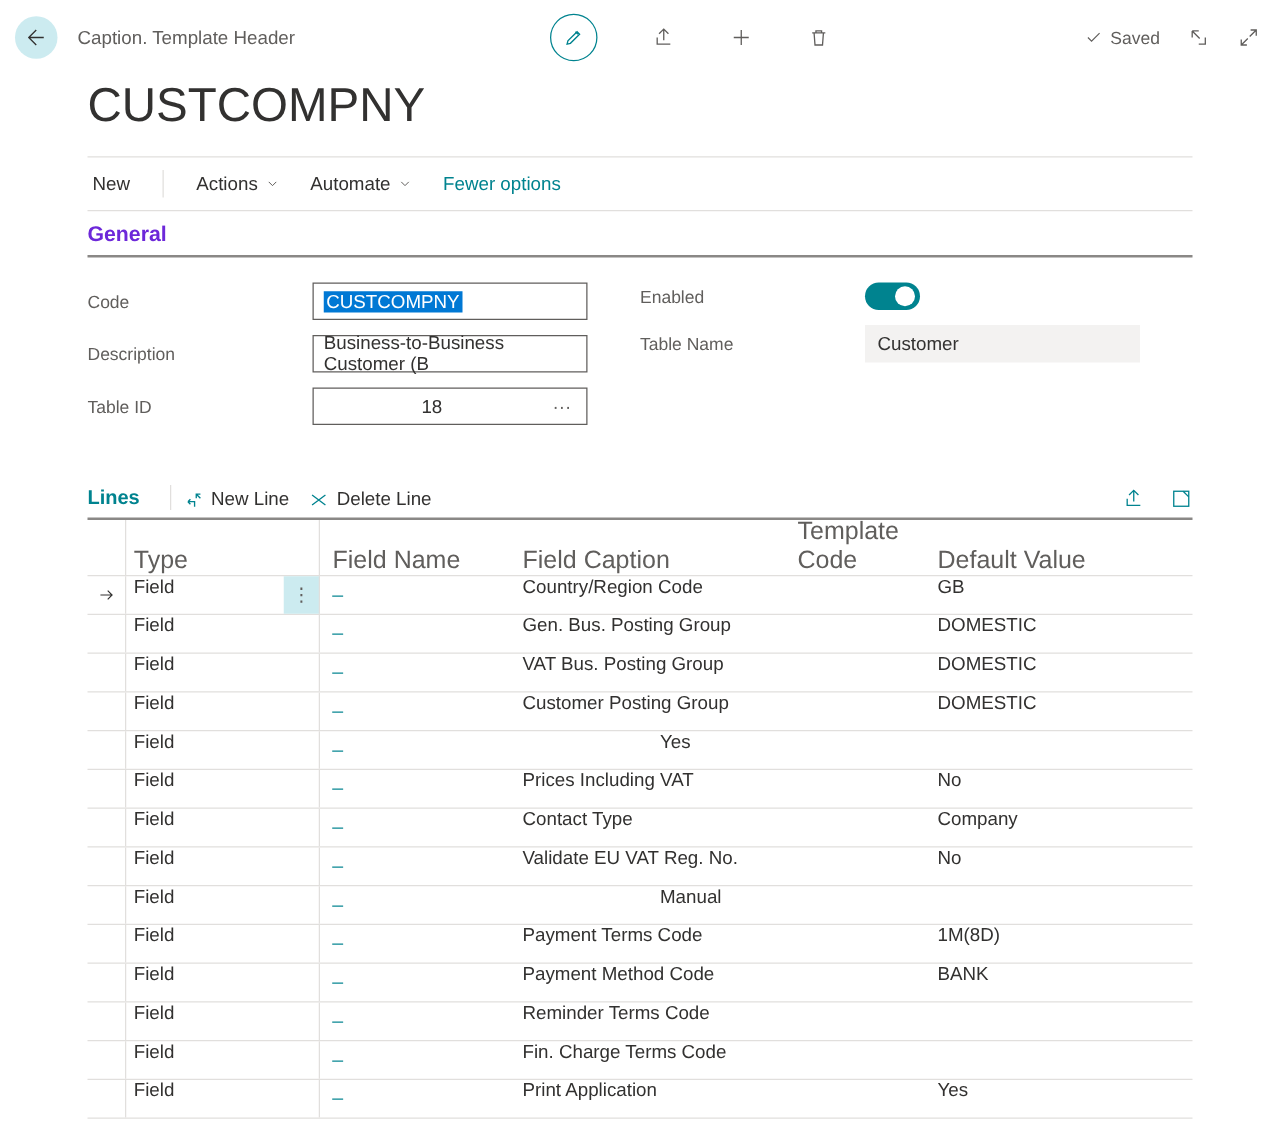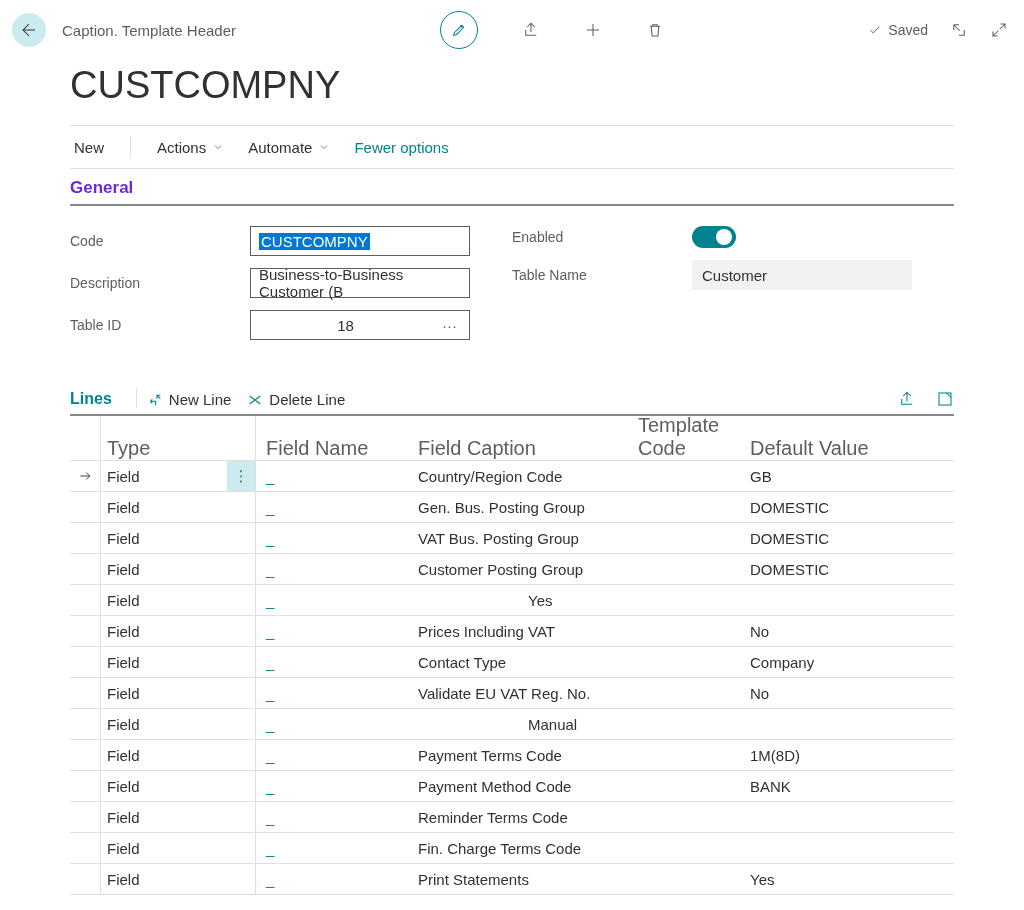--- a/index.html
+++ b/index.html
@@ -63,21 +63,21 @@
   
   .grid{margin-top:0}
   .grid .colheaders{display:flex;height:44px;align-items:flex-end;border-bottom:1px solid var(--border);color:var(--muted);font-size:20px}
   .c-sel{width:30px;border-right:1px solid var(--border);height:100%}
   .c-type{width:120px;padding-left:6px}
   .c-menu{width:28px;border-right:1px solid var(--border);height:100%}
   .c-fname{width:150px;padding-left:10px}
   .c-fcap{width:220px;padding-left:2px}
   .c-tcode{width:110px}
   .c-dval{flex:1;padding-left:2px}
-  .row{display:flex;height:30px;align-items:center;border-bottom:1px solid var(--border);font-size:15px;color:#323130}
+  .row{display:flex;height:30px;align-items:flex-start;border-bottom:1px solid var(--border);font-size:15px;color:#323130}
   .row .cell{overflow:hidden;text-overflow:ellipsis;white-space:nowrap}
   .row .c-sel,.row .c-menu{display:flex;align-items:center;justify-content:center}
   .row .c-sel svg{visibility:hidden}
   .row.selected .c-sel svg{visibility:visible}
   .row .c-menu .dotsv{visibility:hidden;color:var(--muted)}
   .row.selected .c-menu{background:#ccebf0}
   .row.selected .c-menu .dotsv{visibility:visible}
   .row .dash{color:var(--teal)}
 </style>
 </head>
@@ -440,20 +440,20 @@
             <div class="c-sel">
               <svg width="14" height="14" viewBox="0 0 24 24" fill="none" stroke="#323130" stroke-width="1.6">
                 <path d="M4 12h16M14 6l6 6-6 6"></path>
               </svg>
             </div>
             <div class="c-type cell">Field</div>
             <div class="c-menu">
               <span class="dotsv">⋮</span>
             </div>
             <div class="c-fname cell"><span class="dash">_</span> </div>
-            <div class="c-fcap cell">Print Statements</div>
+            <div class="c-fcap cell">Print Application</div>
             <div class="c-tcode cell"></div>
             <div class="c-dval cell">Yes</div>
           </div>
         </div>
   </div>
 </div>
 </div>
 
 </body></html>

